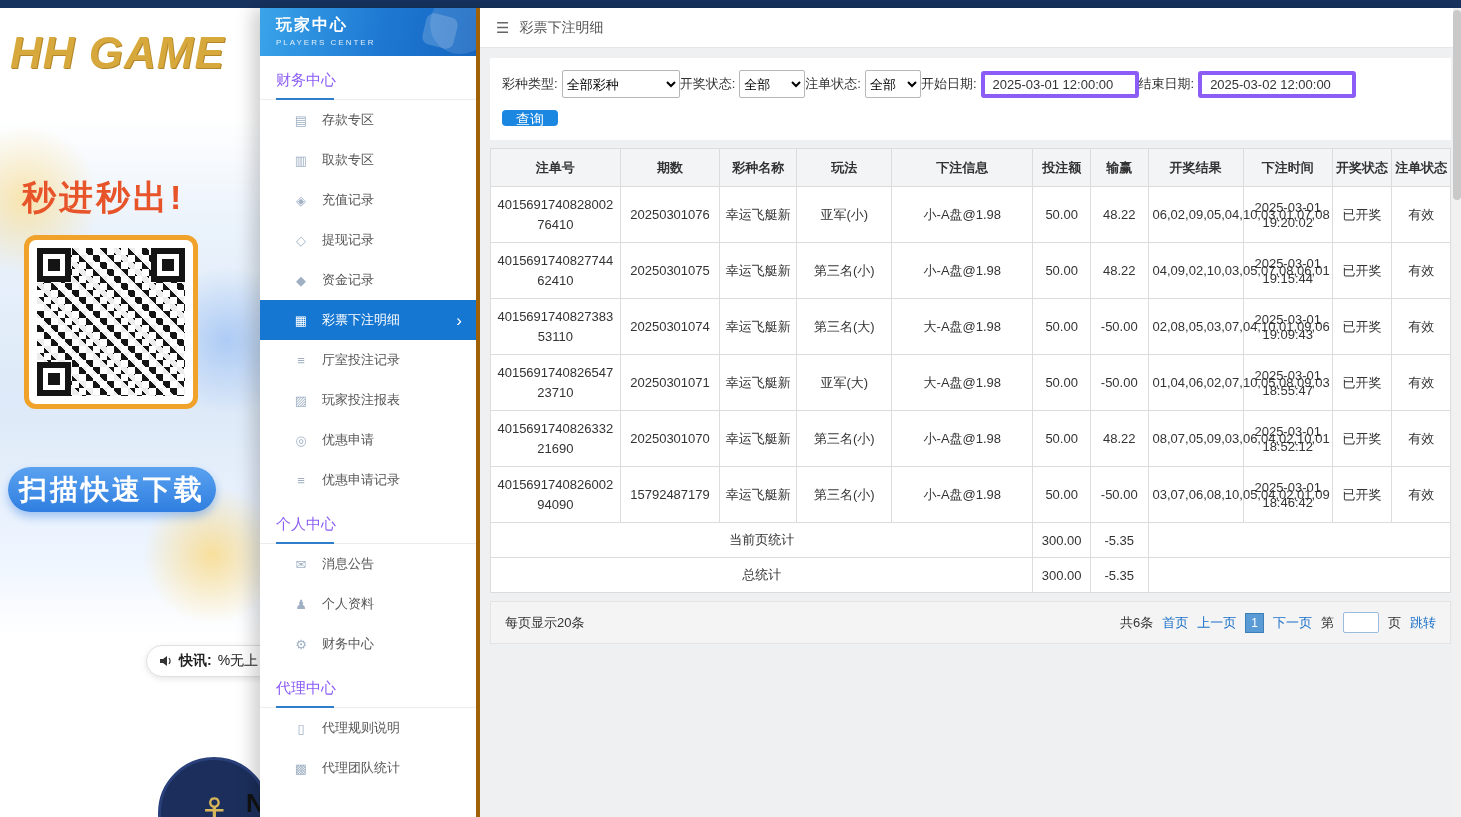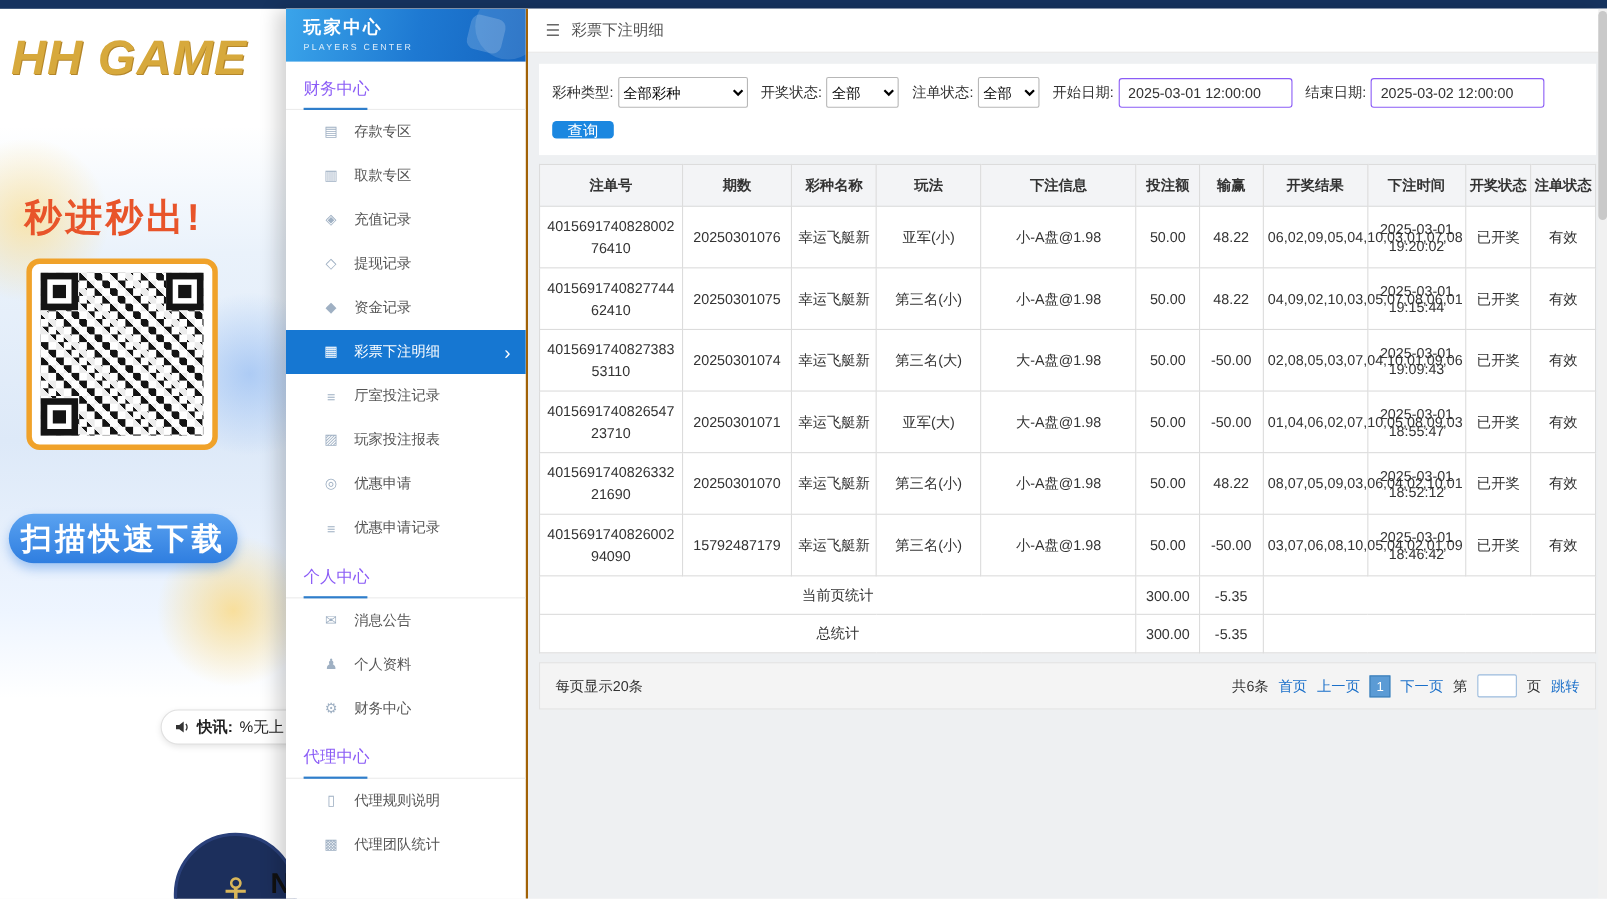--- a/index.html
+++ b/index.html
@@ -41,21 +41,21 @@
   .bottom-badge { position:absolute; top:757px; left:158px; width:112px; height:112px; border-radius:50%;
     background:#1c2f5c; border:3px solid #2a407a; display:flex; align-items:center; justify-content:center; }
   .anchor-glyph { color:#d8b65a; font-size:42px; }
   .badge-letter { position:absolute; top:788px; left:246px; font-size:26px; font-weight:bold; color:#111; }
 
   
   .panel { position:absolute; top:8px; left:260px; right:0; bottom:0; display:flex;
     background:#fff; box-shadow:-8px 0 16px rgba(0,0,0,.18); z-index:2; }
 
   
-  .sidebar { width:220px; min-width:220px; background:#fff; border-right:2px solid #a16207; overflow:hidden; }
+  .sidebar { width:220px; min-width:220px; background:#fff; border-right:4px solid #a16207; overflow:hidden; }
   .sb-header { height:48px; padding:7px 0 0 16px; color:#fff; position:relative; overflow:hidden;
     background:linear-gradient(100deg,#3aa4ea 0%,#1e79d2 55%,#1565c0 100%); }
   .sb-header::before { content:""; position:absolute; right:20px; top:7px; width:32px; height:32px;
     border-radius:8px; background:rgba(255,255,255,.18); transform:rotate(14deg); }
   .sb-header::after { content:""; position:absolute; right:-14px; top:-14px; width:60px; height:60px;
     border-radius:50%; background:rgba(255,255,255,.12); }
   .sb-title { font-size:16px; font-weight:bold; letter-spacing:2px; }
   .sb-sub { font-size:8px; letter-spacing:2px; opacity:.85; margin-top:2px; }
   .sb-section-title { padding:15px 16px 9px; font-size:15px; color:#8b5cf6; border-bottom:1px solid #ececec; position:relative; }
   .sb-section-title::after { content:""; position:absolute; left:16px; bottom:-1px; width:58px; height:2px; background:#2f7ecb; }
@@ -67,24 +67,24 @@
   .sb-item.active .chev { display:block; color:#fff; }
 
   
   .main { flex:1; display:flex; flex-direction:column; background:#eef0f2; position:relative; overflow:hidden; }
   .topbar { height:40px; min-height:40px; background:#fff; border-bottom:1px solid #e6e6e6;
     display:flex; align-items:center; gap:10px; padding:0 16px; color:#555; }
   .hamburger { font-size:15px; color:#666; cursor:pointer; }
   .topbar-title { font-size:14px; }
   .filter-card { background:#fff; margin:10px 10px 0; padding:12px; }
   .filter-row { display:flex; align-items:center; }
-  .fgroup { display:flex; align-items:center; gap:4px; margin-right:12px; font-size:13px; color:#333; white-space:nowrap; }
+  .fgroup { display:flex; align-items:center; gap:4px; margin-right:0; font-size:13px; color:#333; white-space:nowrap; }
   select { height:28px; border:1px solid #b7b7b7; border-radius:2px; font-size:13px; font-family:inherit; background:#fff; }
   .sel-lottery { width:118px; } .sel-small { width:66px; } .sel-xs { width:56px; }
-  .date-input { width:158px; height:27px; border:1px solid #8b5cf6; border-radius:3px; font-size:13px;
+  .date-input { width:158px; height:27px; border:4px solid #8b5cf6; border-radius:3px; font-size:13px;
     padding:0 8px; color:#333; font-family:inherit; }
   .query-btn { margin-top:12px; width:56px; height:16px; background:#1b87e0; color:#fff; border:none;
     border-radius:4px; font-size:14px; cursor:pointer; font-family:inherit; }
   .table-card { margin:8px 10px 0; background:#fff; }
   table { width:100%; border-collapse:collapse; font-size:13px; color:#333; table-layout:fixed; }
   th,td { border:1px solid #dcdcdc; text-align:center; padding:8px 4px; vertical-align:middle; }
   th { background:#f3f4f6; font-weight:bold; height:38px; padding:6px 2px; }
   td.bet-id { word-break:break-all; line-height:1.5; }
   td.result { line-height:1.5; }
   tr.summary td { height:32px; }

